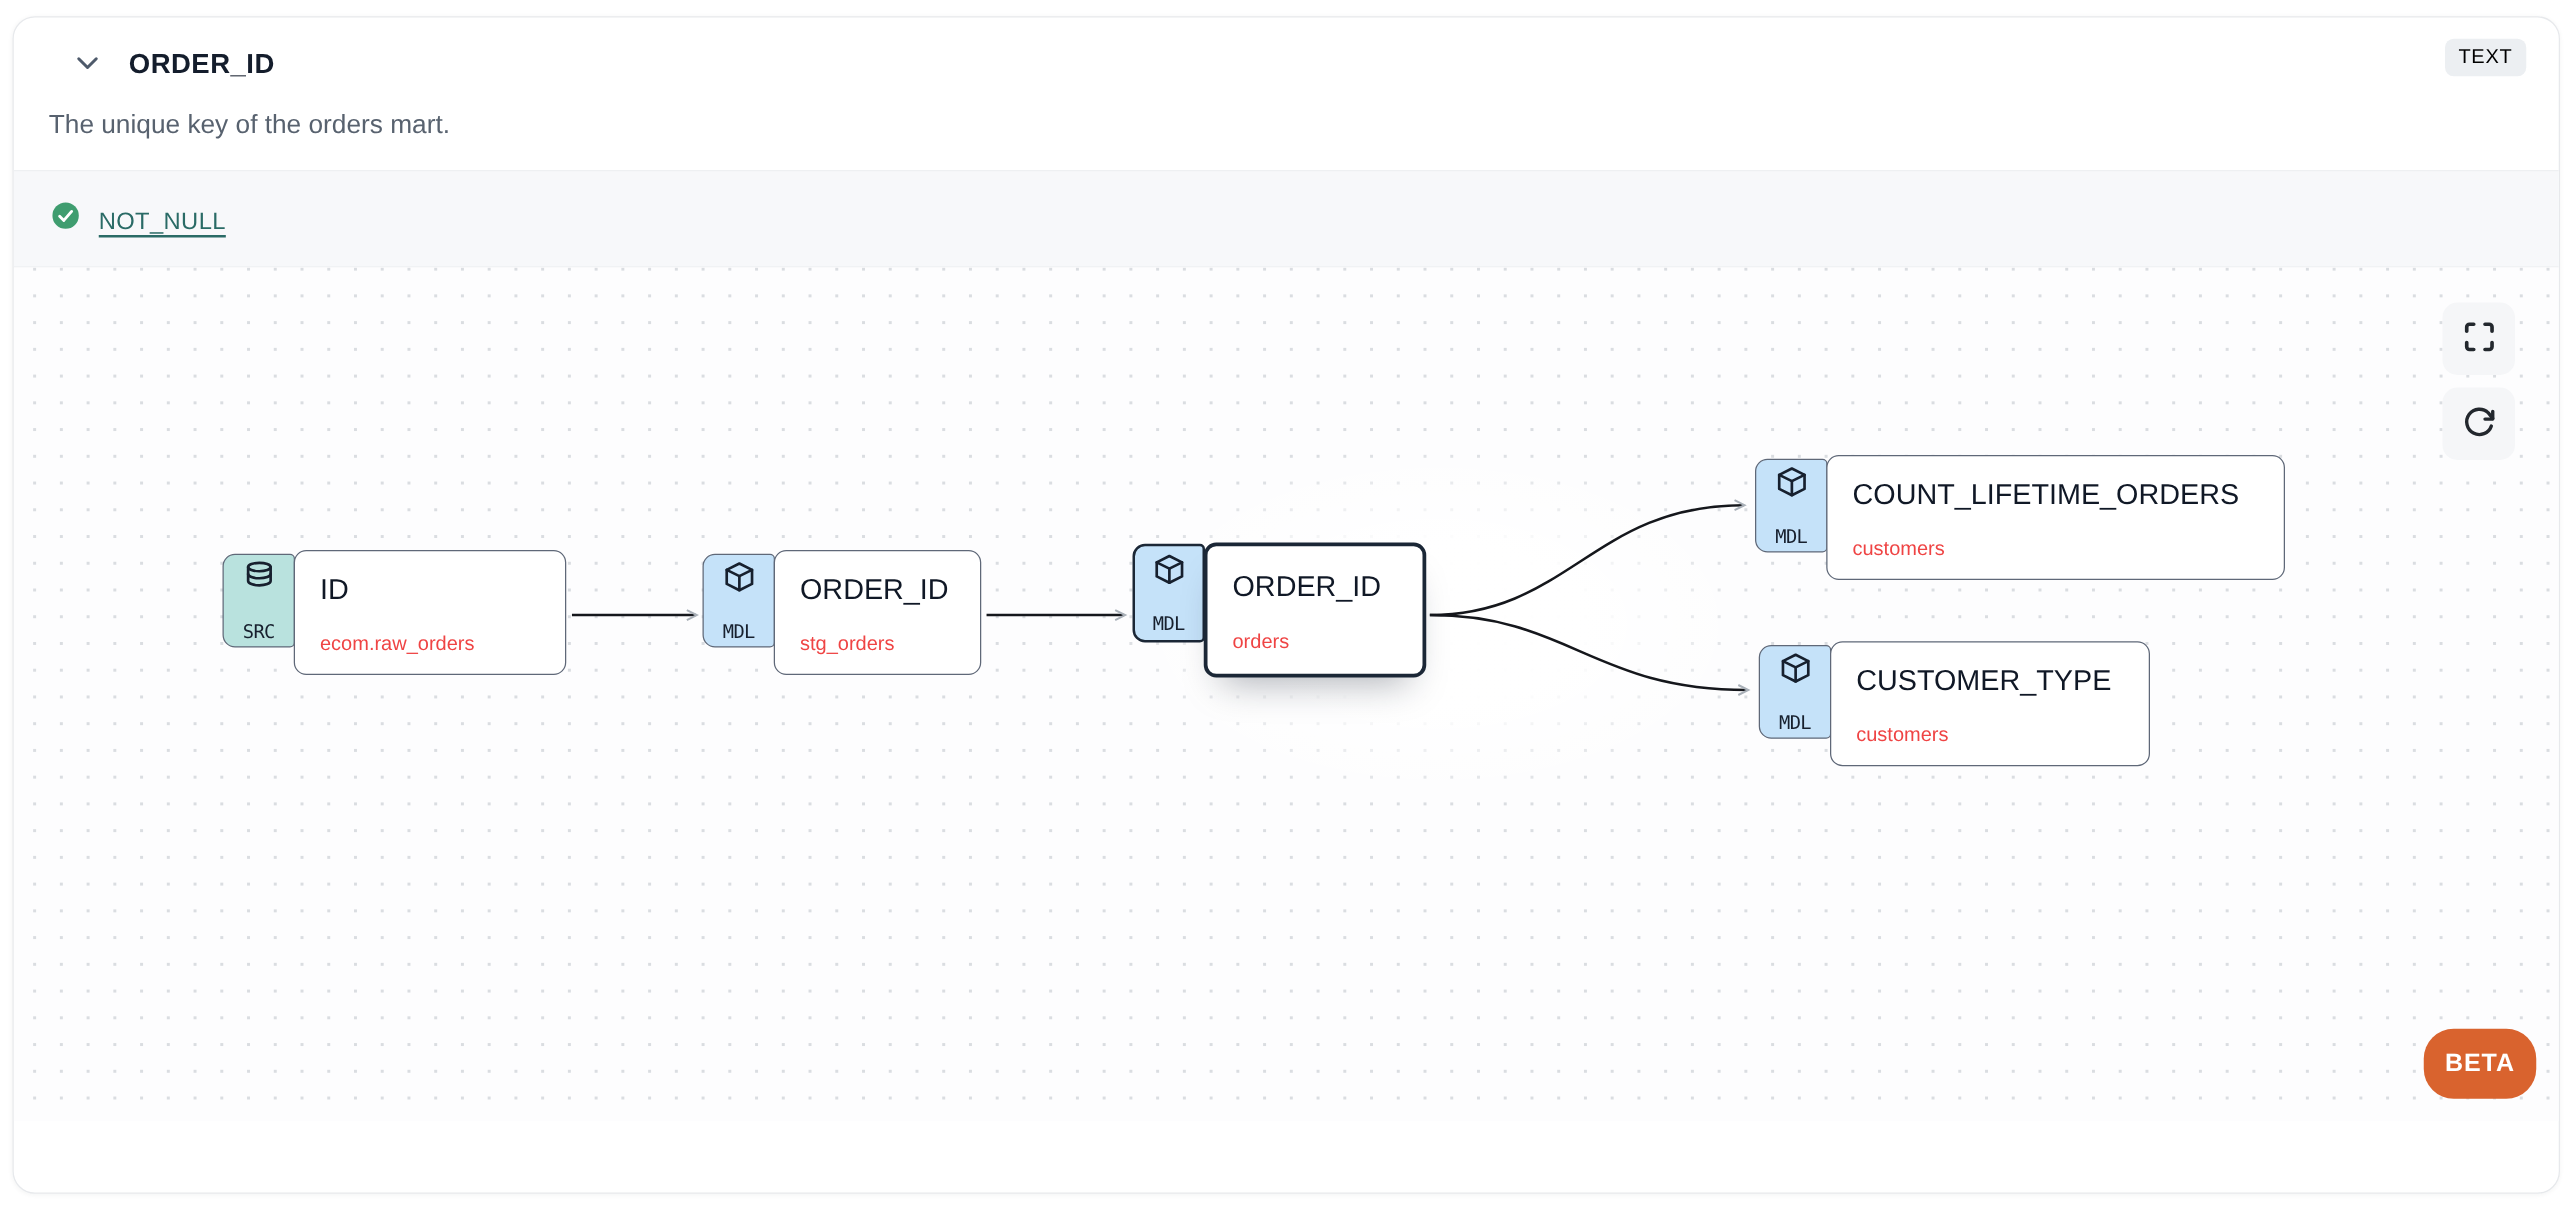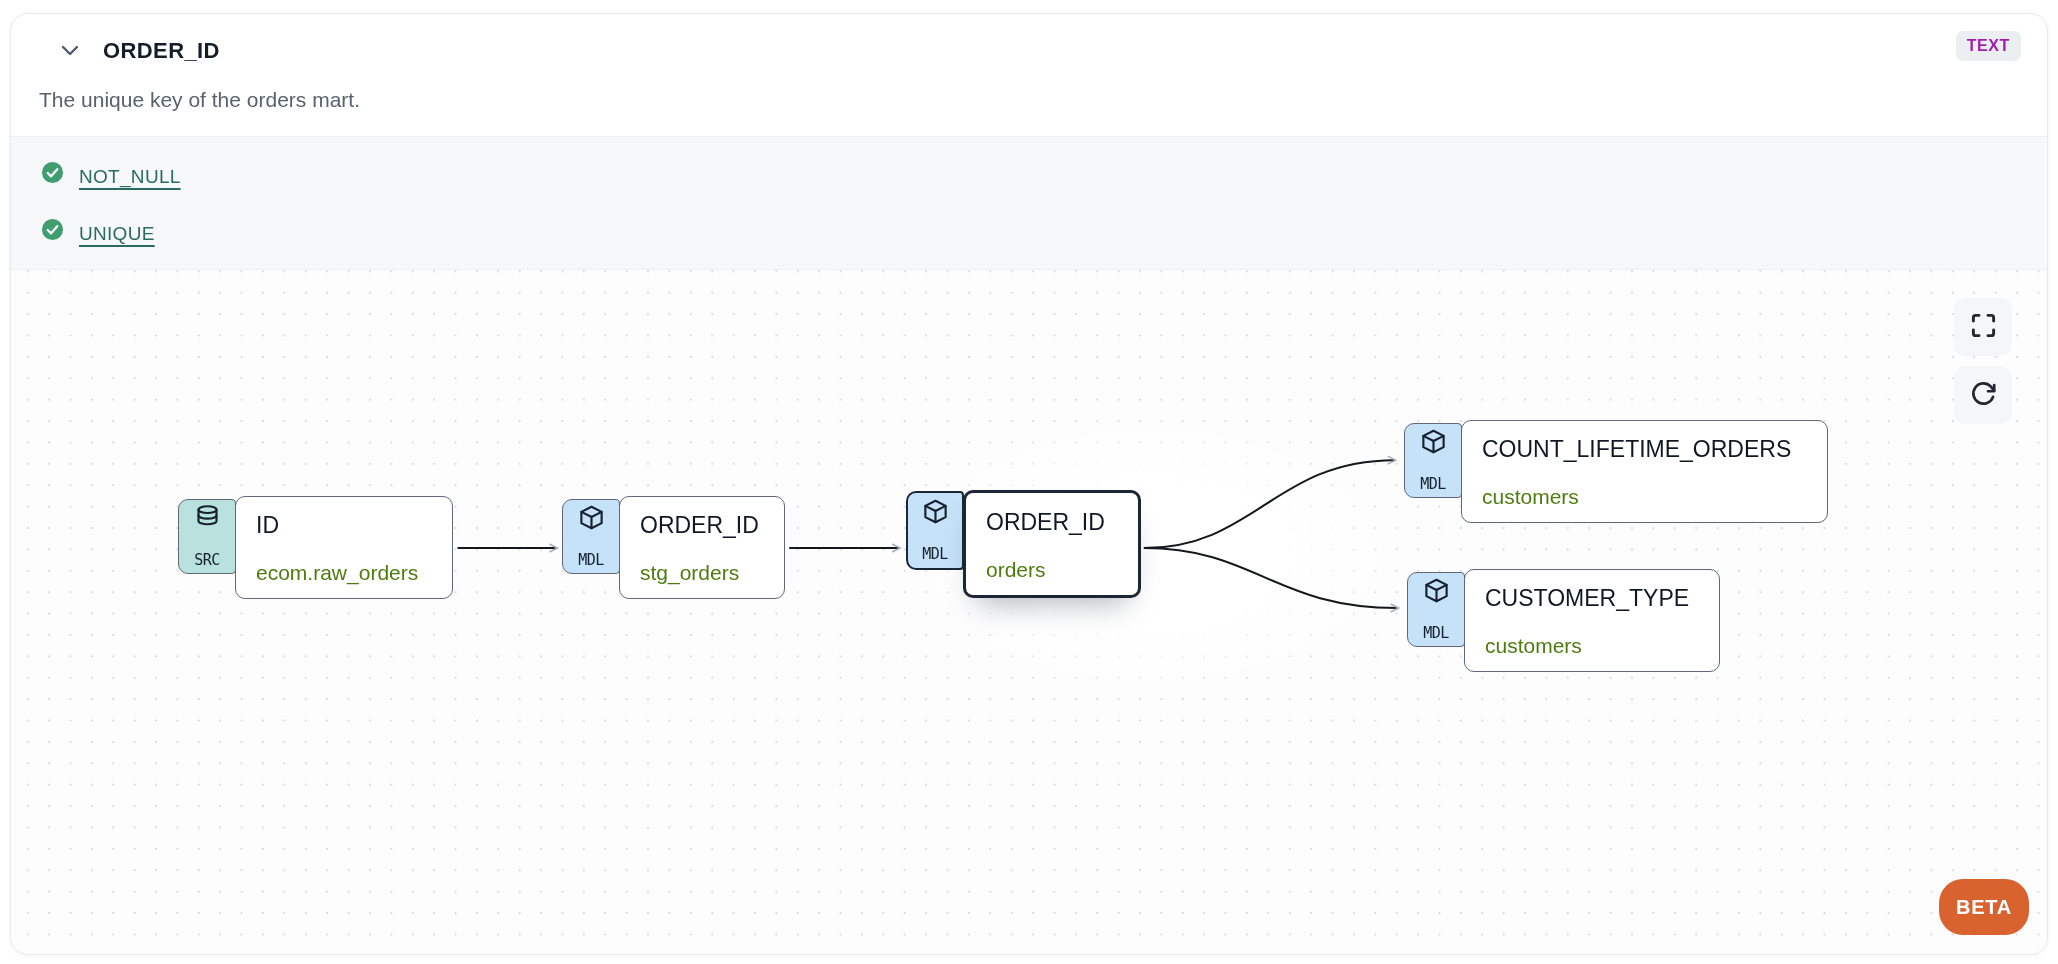--- a/index.html
+++ b/index.html
@@ -10,22 +10,22 @@
     background:#ffffff; border:1px solid #e7e9ec; border-radius:18px;
     box-shadow:0 1px 4px rgba(20,30,45,.05); overflow:hidden;
   }
 
   
   .header { position:relative; padding:20px 26px 0 28px; }
   .header-top { display:flex; align-items:center; }
   .collapse-btn { width:34px; height:34px; margin-left:14px; border:none; background:transparent;
     display:flex; align-items:center; justify-content:center; cursor:pointer; }
   .page-title { margin-left:16px; font-size:22px; font-weight:700; color:#141d2c; letter-spacing:.4px; }
-  .type-badge { position:absolute; right:26px; top:17px; background:#eceff2; color:#a21caf;
-    font-size:16px; font-weight:700; letter-spacing:.6px; padding:6px 11px; border-radius:7px; }
+  .type-badge { position:absolute; right:26px; top:17px; background:#eceff2; color:#000000;
+    font-size:16px; font-weight:400; letter-spacing:.6px; padding:6px 11px; border-radius:7px; }
   .description { margin:20px 0 0 0; font-size:21px; color:#58626f; padding-bottom:24px; }
 
   
   .tests { background:#f7f8fa; border-top:1px solid #eef0f2; border-bottom:1px solid #eef0f2;
     padding:24px 30px; display:flex; flex-direction:column; gap:30px; }
   .test-row { display:flex; align-items:flex-end; gap:15px; }
   .test-link { font-size:19px; font-weight:500; letter-spacing:.3px; color:#2a6b66;
     text-decoration:underline; text-underline-offset:5px; text-decoration-thickness:1.5px; cursor:pointer; }
 
   
@@ -44,21 +44,21 @@
   .chip { width:58px; height:75px; margin-top:3px; border:1px solid #5f6878;
     border-radius:10px 4px 4px 10px; display:flex; flex-direction:column;
     align-items:center; justify-content:center; gap:16px; }
   .chip-src { background:#b9e2de;align-items:center; }
   .chip-mdl { background:#c5e2f9; }
   .chip-label { font-family:"DejaVu Sans Mono", monospace; font-size:15px; font-weight:500; color:#17202e; letter-spacing:-0.5px; }
   .nbody { position:relative; z-index:2; margin-left:-1px; background:#ffffff; border:1px solid #5f6878;
     border-radius:10px; padding:15px 20px 13px 20px; display:flex; flex-direction:column;
     justify-content:center; gap:22px; white-space:nowrap; min-height:100px; }
   .ntitle { font-size:23px; font-weight:500; color:#101826; }
-  .nsub { font-size:21px; color:#4d7c0f; }
+  .nsub { font-size:16px; color:#ef4444; }
 
   .node.sel .chip { border:2px solid #1b2736; margin-top:1px; height:79px; }
   .node.sel .nbody { border:3px solid #1b2736; min-height:108px;
     box-shadow:0 18px 30px -14px rgba(20,30,45,.35); }
 
   .n1 { left:167px; top:226px; } .n1 .nbody { min-width:218px; }
   .n2 { left:551px; top:226px; } .n2 .nbody { min-width:166px; }
   .n3 { left:895px; top:220px; } .n3 .nbody { min-width:178px; }
   .n4 { left:1393px; top:150px; } .n4 .nbody { min-width:367px; }
   .n5 { left:1396px; top:299px; } .n5 .nbody { min-width:256px; }
@@ -95,29 +95,20 @@
 
   <div class="tests">
     <div class="test-row">
       <span>
         <svg width="23" height="23" viewBox="0 0 24 24">
             <circle cx="12" cy="12" r="11" fill="#3f9d6f"></circle>
             <polyline points="7 12.5 10.5 16 17 8.5" fill="none" stroke="#ffffff" stroke-width="2.4" stroke-linecap="round" stroke-linejoin="round"></polyline>
           </svg>
       </span>
       <a class="test-link">NOT_NULL</a>
-    </div>
-    <div class="test-row">
-      <span>
-        <svg width="23" height="23" viewBox="0 0 24 24">
-            <circle cx="12" cy="12" r="11" fill="#3f9d6f"></circle>
-            <polyline points="7 12.5 10.5 16 17 8.5" fill="none" stroke="#ffffff" stroke-width="2.4" stroke-linecap="round" stroke-linejoin="round"></polyline>
-          </svg>
-      </span>
-      <a class="test-link">UNIQUE</a>
     </div>
   </div>
 
   <div class="canvas">
 
     <div class="glow"></div>
 
     <svg class="edges" viewBox="0 0 2038 683">
       <defs>
         <marker id="arrow" markerWidth="12" markerHeight="12" refX="9" refY="5" orient="auto" markerUnits="userSpaceOnUse">

